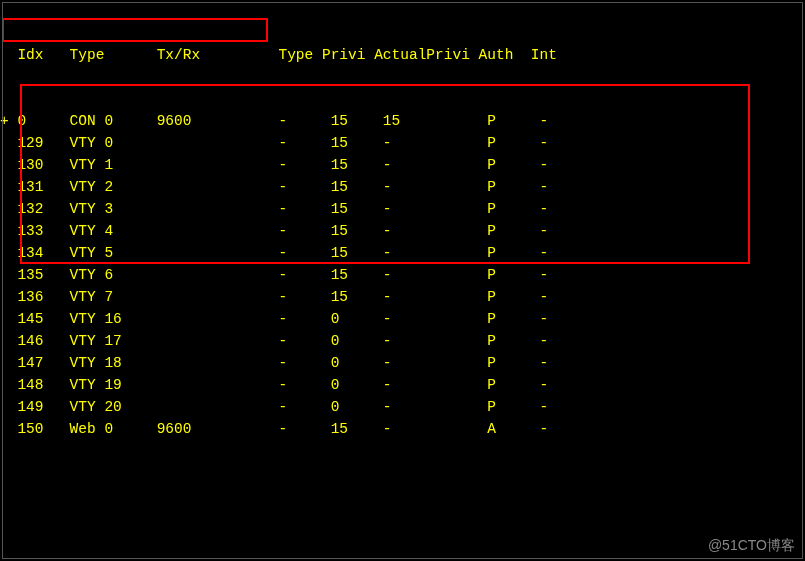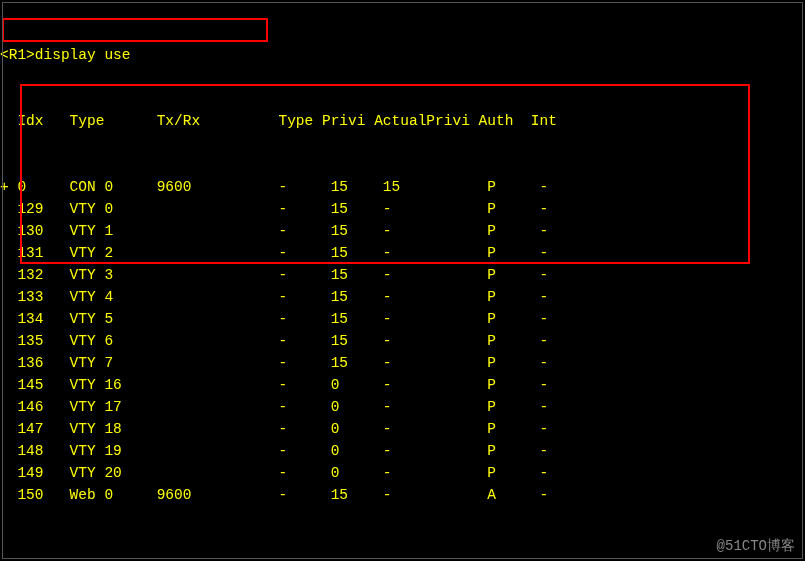--- a/index.html
+++ b/index.html
@@ -38,37 +38,36 @@
       width: 730px;
       height: 180px;
       pointer-events: none;
     }
     .watermark {
       position: absolute;
       right: 10px;
       bottom: 6px;
       color: #888;
       font-size: 14px;
-      font-family: Liberation Mono, monospace;
+      font-family: Liberation Sans, sans-serif;
     }
     .outer-frame {
       position: absolute;
       left: 2px;
       top: 2px;
       right: 2px;
       bottom: 2px;
       border: 1px solid #555;
       pointer-events: none;
     }
   </style>
 </head>
 <body>
 
 <div class="terminal">
-  <span class="line">&lt;R1&gt;display use</span>
   <span class="line" id="hdr">  Idx   Type      Tx/Rx         Type Privi ActualPrivi Auth  Int</span>
   <div id="rows"><span class="line">+ 0     CON 0     9600          -     15    15          P     -</span><span class="line">  129   VTY 0                   -     15    -           P     -</span><span class="line">  130   VTY 1                   -     15    -           P     -</span><span class="line">  131   VTY 2                   -     15    -           P     -</span><span class="line">  132   VTY 3                   -     15    -           P     -</span><span class="line">  133   VTY 4                   -     15    -           P     -</span><span class="line">  134   VTY 5                   -     15    -           P     -</span><span class="line">  135   VTY 6                   -     15    -           P     -</span><span class="line">  136   VTY 7                   -     15    -           P     -</span><span class="line">  145   VTY 16                  -     0     -           P     -</span><span class="line">  146   VTY 17                  -     0     -           P     -</span><span class="line">  147   VTY 18                  -     0     -           P     -</span><span class="line">  148   VTY 19                  -     0     -           P     -</span><span class="line">  149   VTY 20                  -     0     -           P     -</span><span class="line">  150   Web 0     9600          -     15    -           A     -</span></div>
   
 </div>
 
 <div class="red-box-cmd"></div>
 <div class="red-box-vty"></div>
 <div class="outer-frame"></div>
 <div class="watermark">@51CTO博客</div>
 

